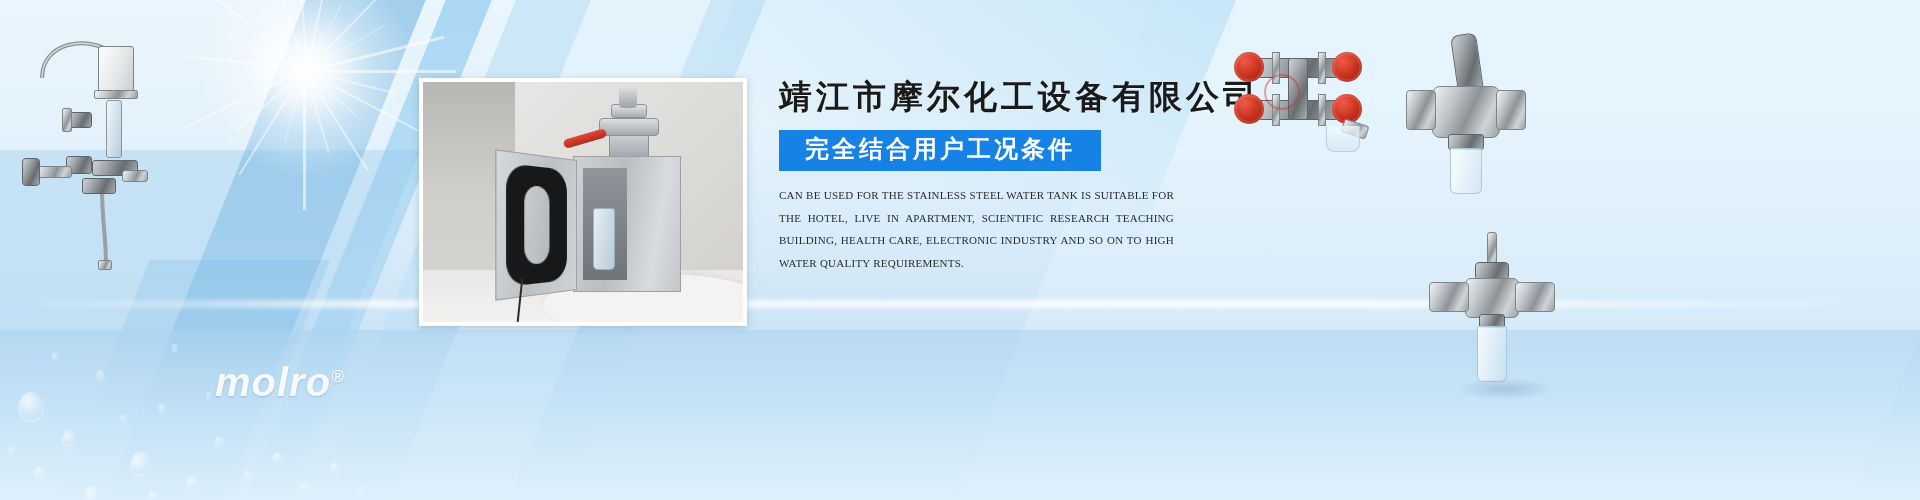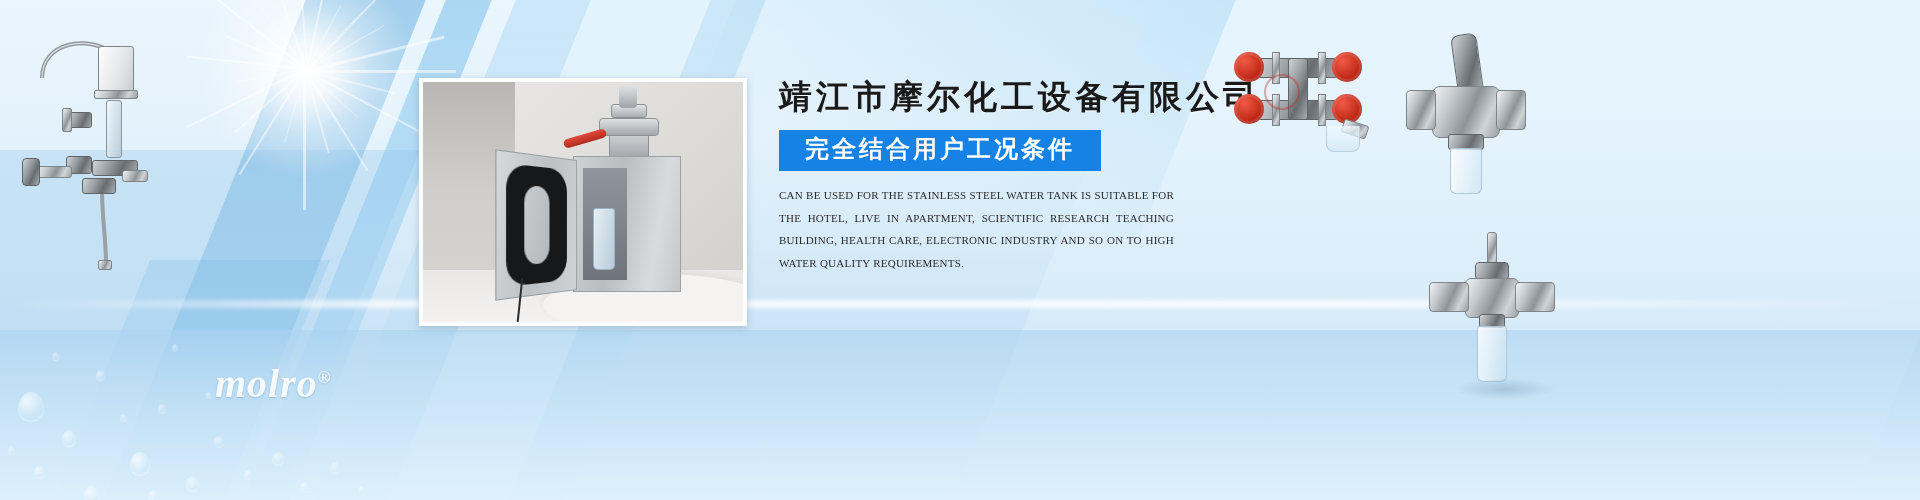--- a/index.html
+++ b/index.html
@@ -60,21 +60,21 @@
         transform-origin:0 0; filter:blur(.4px); }
 
   
   .drop{ position:absolute; border-radius:50% 50% 50% 50%/60% 60% 40% 40%;
          background:radial-gradient(circle at 35% 30%, rgba(255,255,255,.85), rgba(210,235,250,.35) 60%, rgba(255,255,255,0) 100%);
          box-shadow:inset 0 -1px 2px rgba(255,255,255,.6); }
 
   
   #watermark{
     position:absolute; left:215px; top:360px;
-    font-family:Liberation Serif, serif; font-style:italic; font-weight:700;
+    font-family:Liberation Sans, sans-serif; font-style:italic; font-weight:700;
     font-size:40px; letter-spacing:1px;
     color:rgba(255,255,255,.92);
     text-shadow:0 1px 2px rgba(120,160,190,.55);
     user-select:none;
   }
   #watermark sup{ font-size:17px; vertical-align:super; }
 
   
   #photo{
     position:absolute; left:419px; top:78px; width:328px; height:248px;

